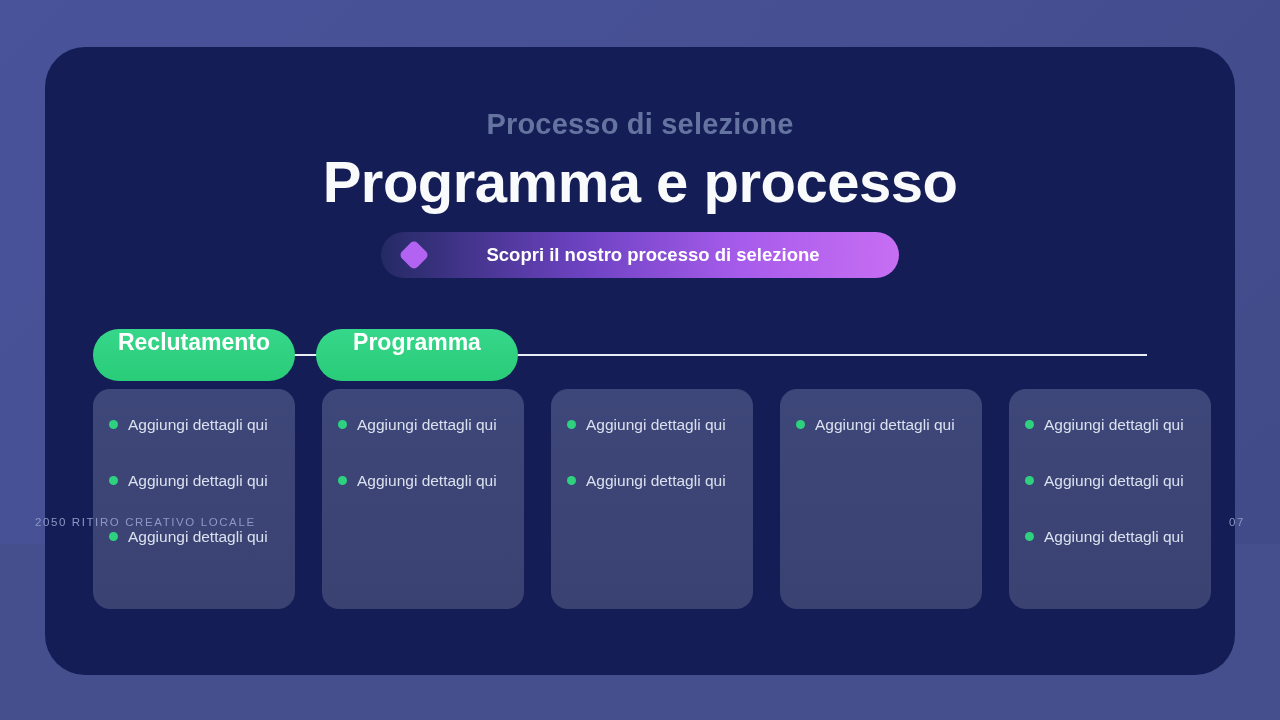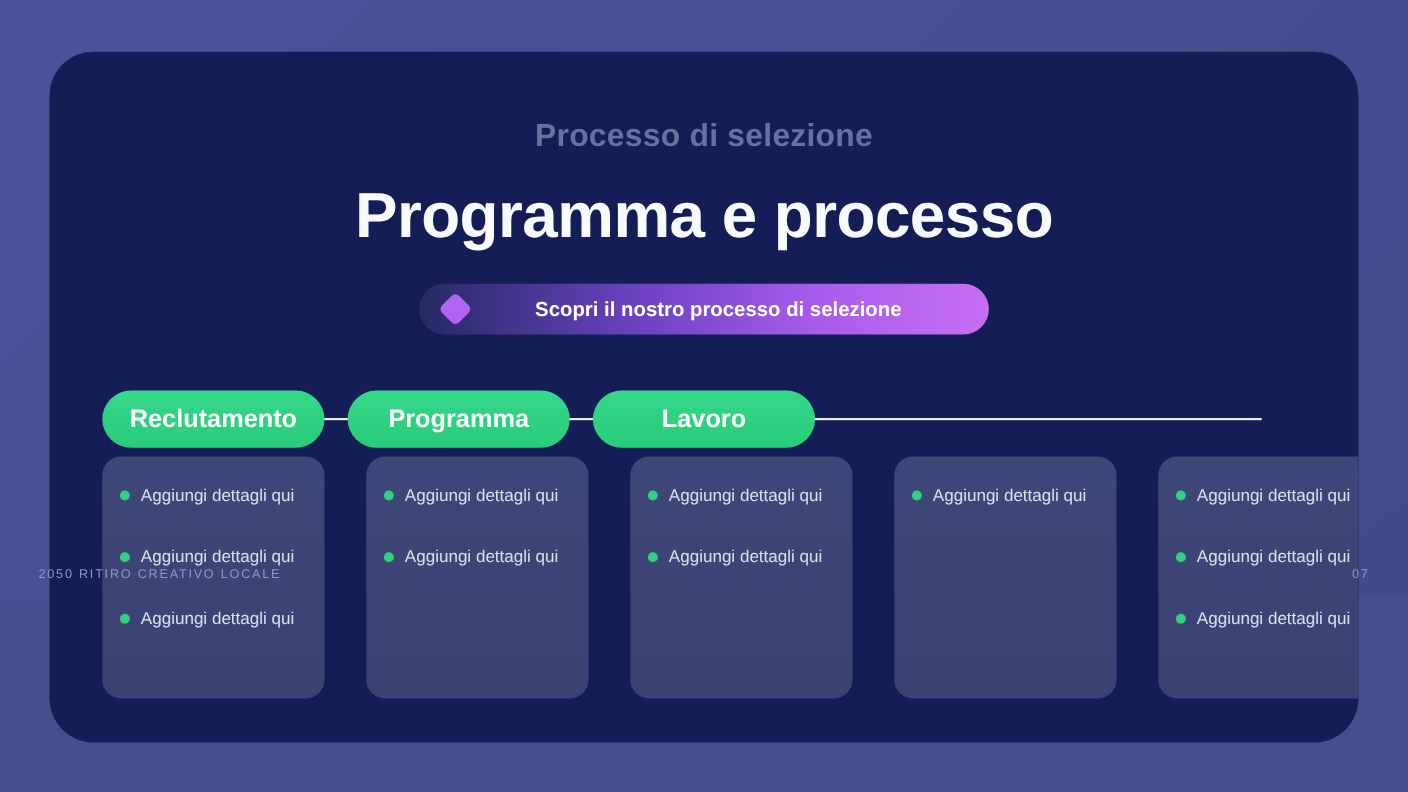--- a/index.html
+++ b/index.html
@@ -29,30 +29,30 @@
     align-items: center;
   }
   .subtitle {
     font-size: 29px;
     font-weight: 700;
     color: #64739f;
     letter-spacing: 0.2px;
     line-height: 1.2;
   }
   .title {
-    margin-top: 22px;
+    margin-top: 8px;
     font-size: 58px;
     font-weight: 700;
     color: #f9fafc;
     letter-spacing: -0.5px;
     line-height: 1.1;
   }
   .badge {
     position: relative;
-    margin-top: 30px;
+    margin-top: 18px;
     width: 518px; height: 46px;
     border-radius: 23px;
     background: linear-gradient(90deg, #242a64 0%, #6f43c4 40%, #a85ceb 70%, #c76ef3 100%);
     display: flex;
     align-items: center;
     justify-content: center;
   }
   .badge-diamond {
     position: absolute;
     left: 22px; top: 12px;
@@ -84,33 +84,33 @@
     background: #e9edf6;
     z-index: 0;
   }
   .stage-pill {
     position: relative;
     z-index: 1;
     height: 52px;
     border-radius: 26px;
     background: linear-gradient(180deg, #36d78a 0%, #29cc78 100%);
     display: flex;
-    align-items: center;
+    align-items: flex-start;
     justify-content: center;
   }
   .stage-pill span {
     font-size: 23px;
     font-weight: 700;
     color: #ffffff;
   }
   .card-row {
     margin-top: 8px;
     display: grid;
     grid-template-columns: repeat(5, 202px);
-    column-gap: 38px;
+    column-gap: 27px;
   }
   .stage-card {
     height: 220px;
     border-radius: 17px;
     background: linear-gradient(180deg, #3e4779 0%, #394271 100%);
     padding: 26px 14px 0 16px;
   }
   .detail {
     display: flex;
     align-items: flex-start;
@@ -161,23 +161,20 @@
 
       <div class="stages">
         <div class="pill-row">
           <div class="connector"></div>
           <div class="stage-pill">
             <span>Reclutamento</span>
           </div>
           <div class="stage-pill">
             <span>Programma</span>
           </div>
-          <div class="stage-pill">
-            <span>Lavoro</span>
-          </div>
         </div>
 
         <div class="card-row">
           <div class="stage-card">
             <div class="detail">
               <div class="dot"></div>
               <span>Aggiungi dettagli qui</span>
             </div>
             <div class="detail">
               <div class="dot"></div>

